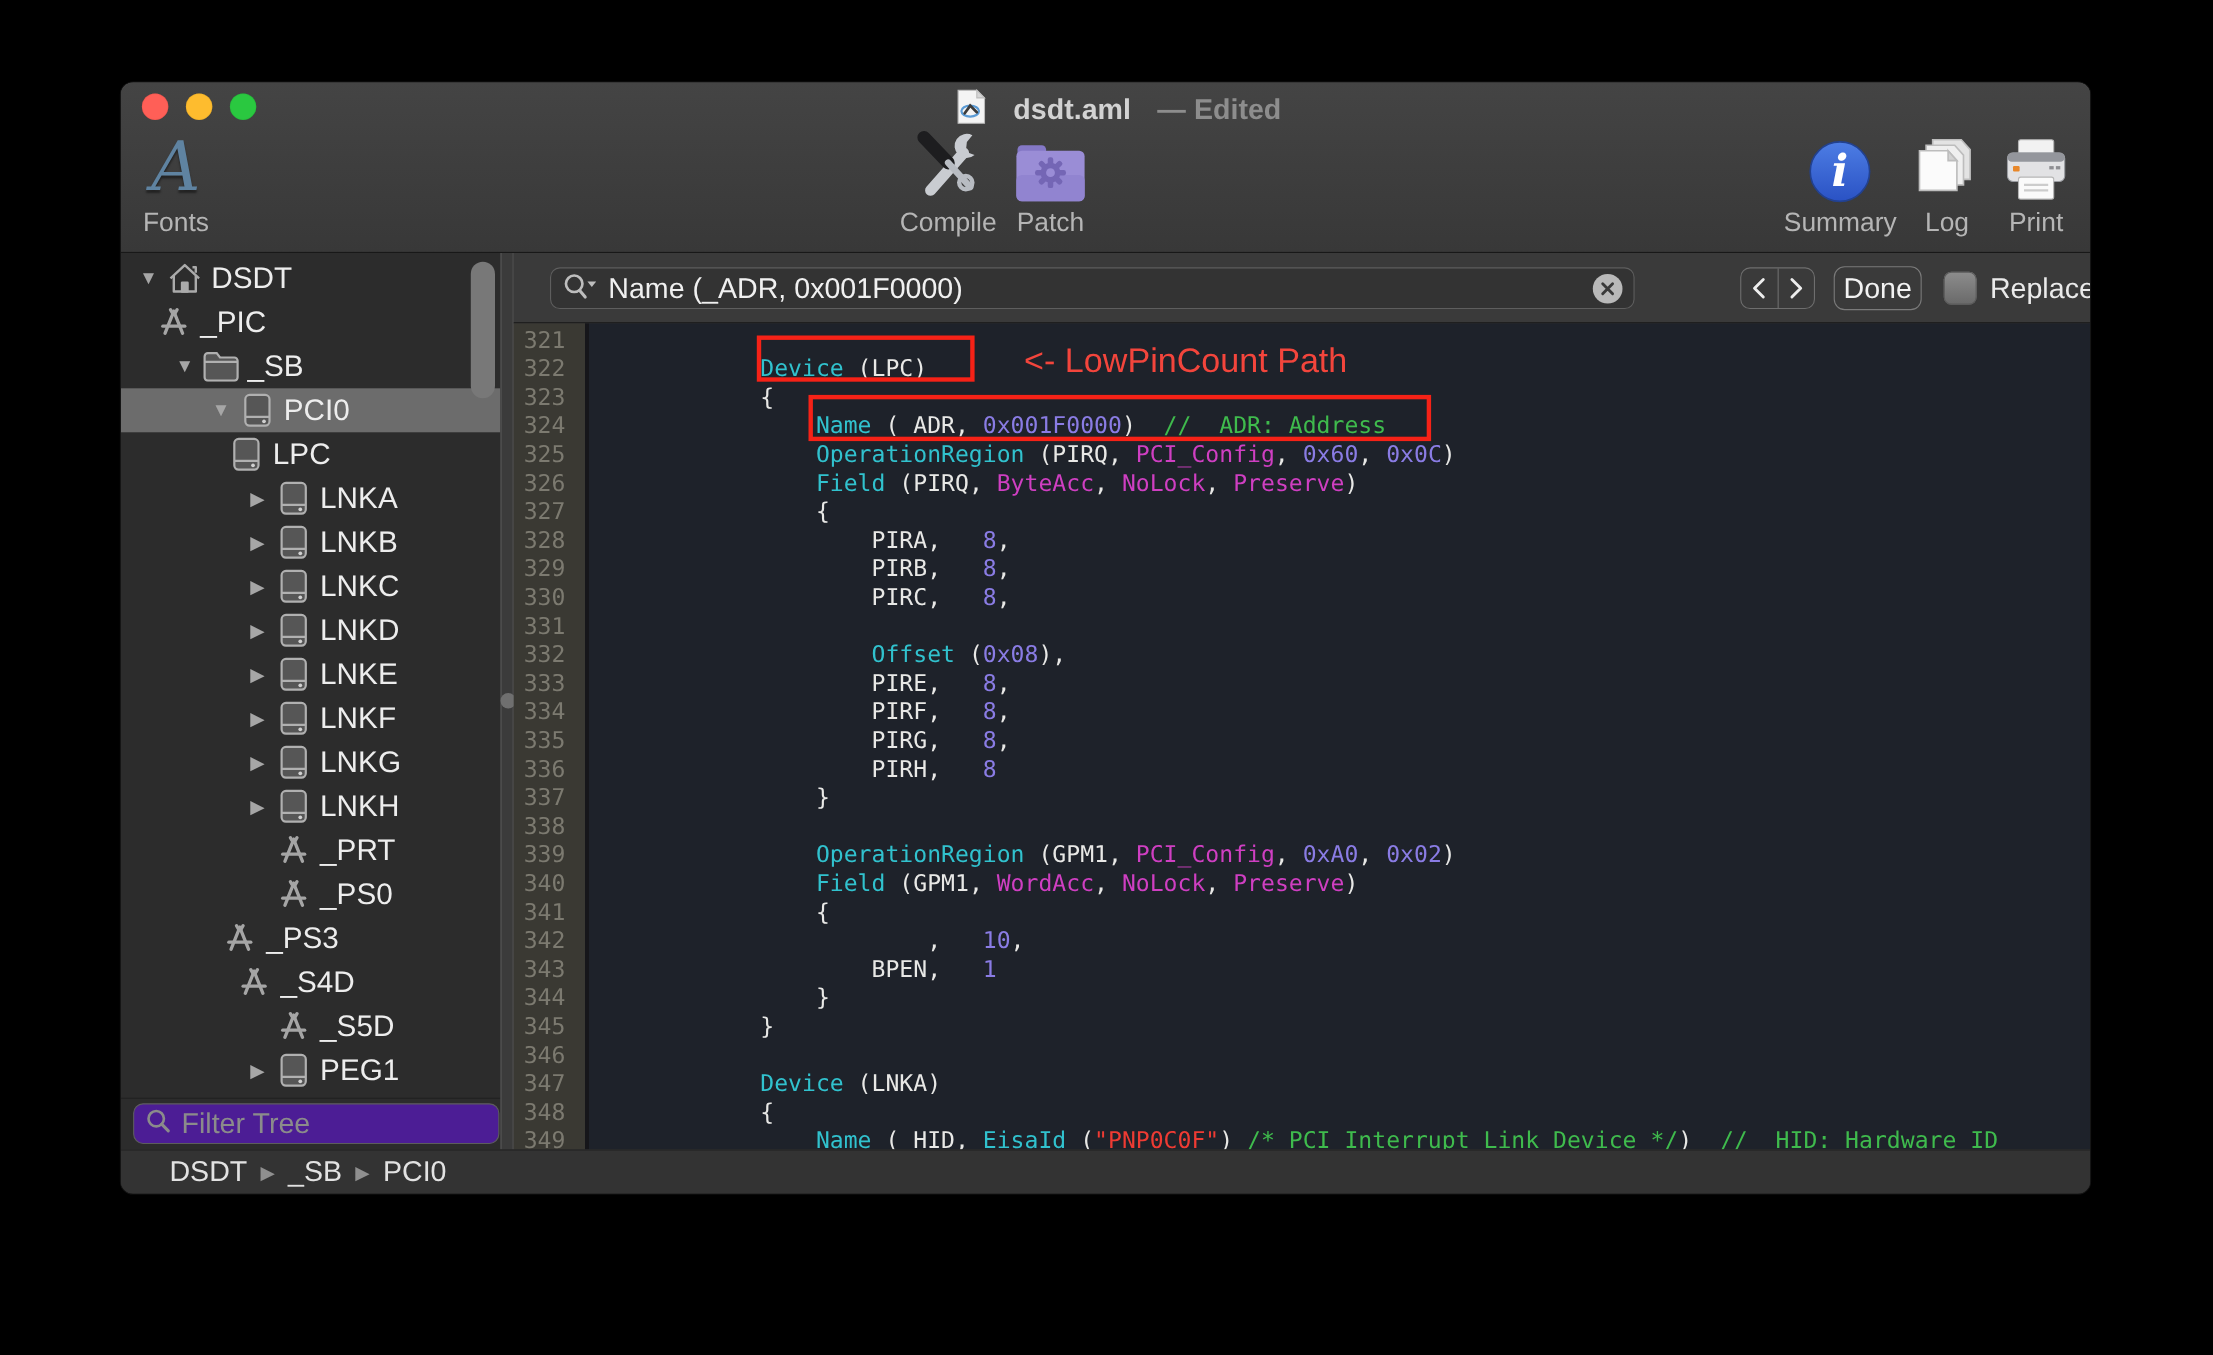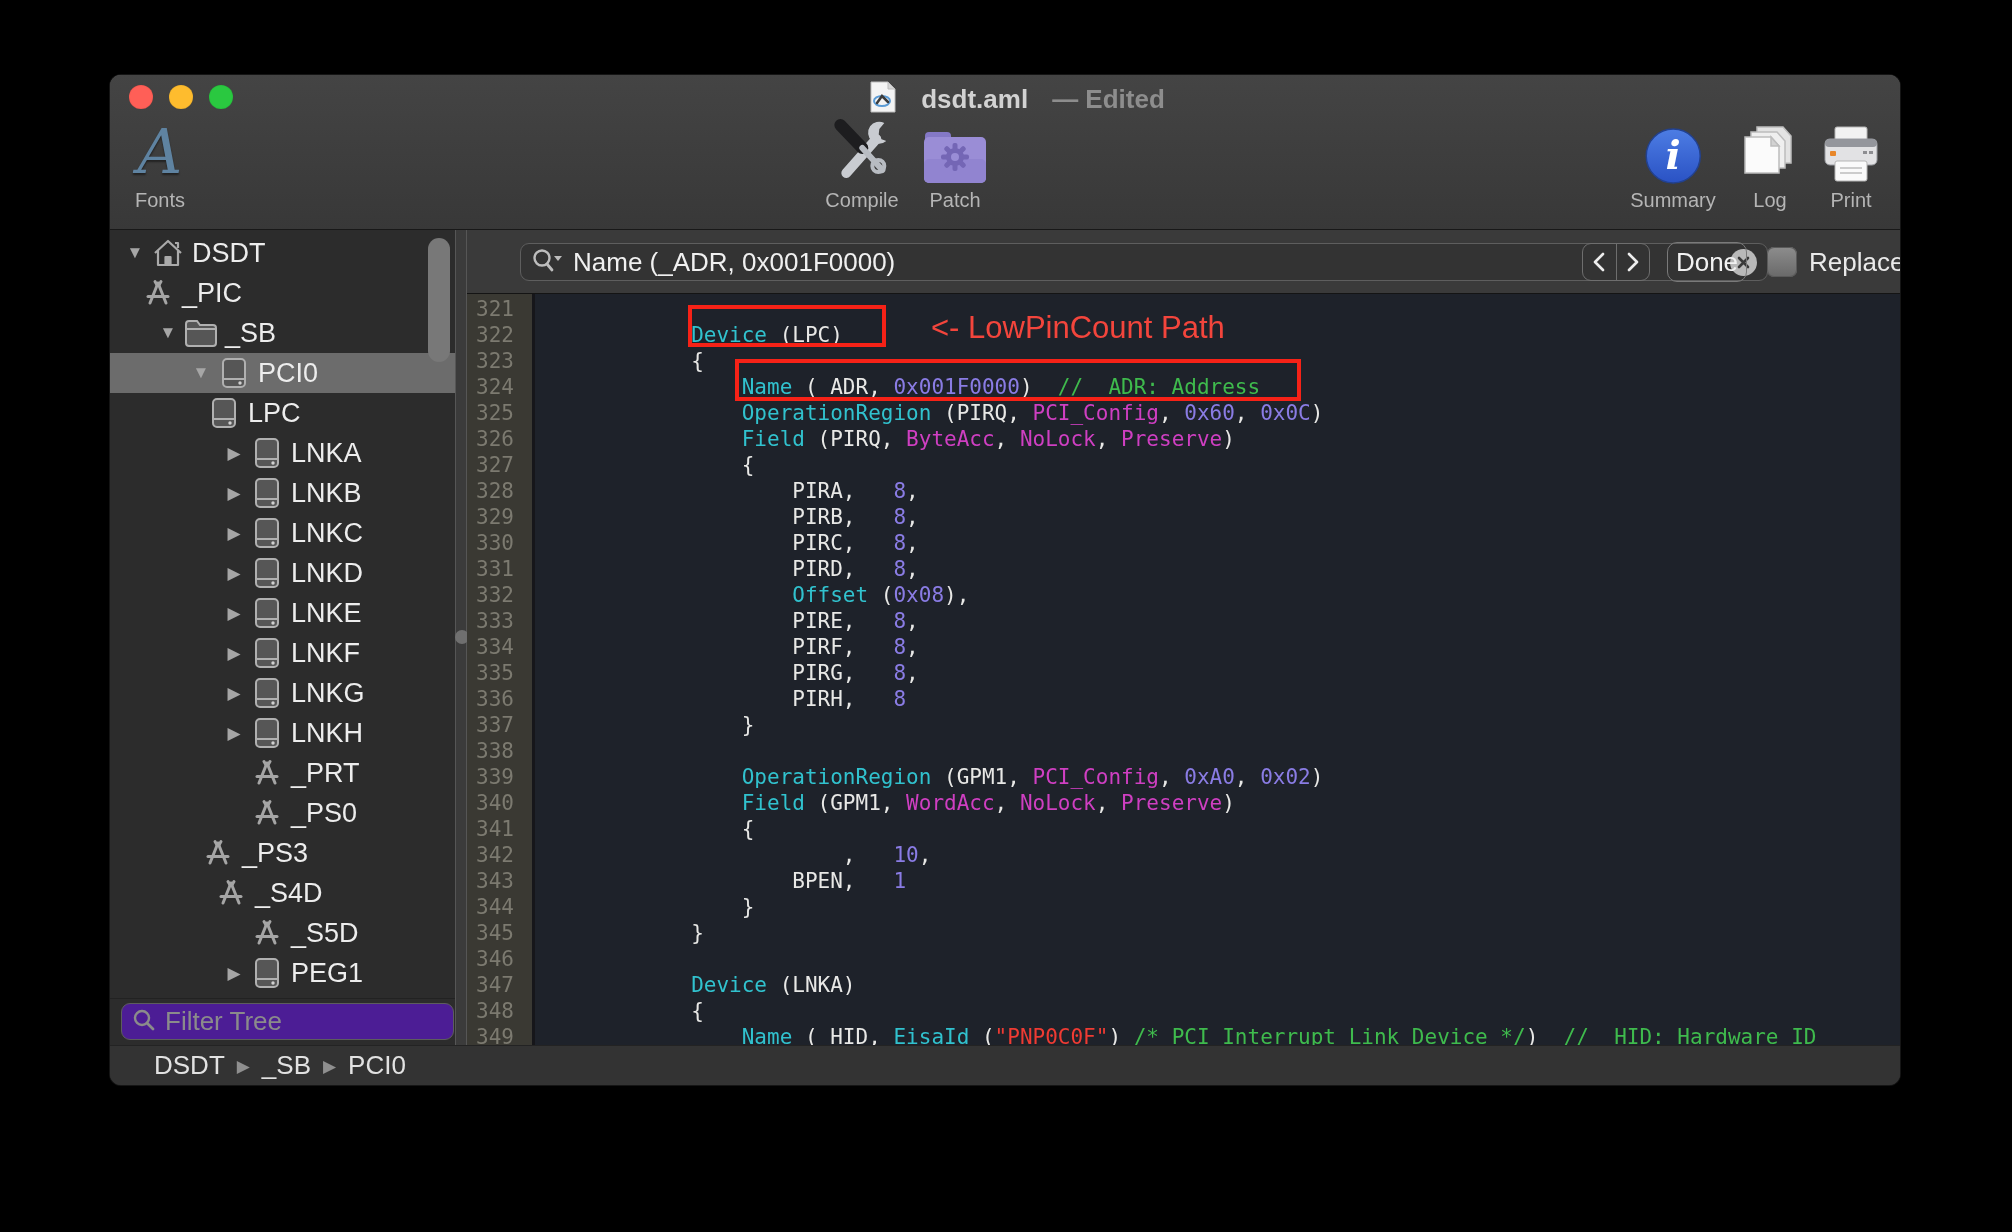--- a/index.html
+++ b/index.html
@@ -17,21 +17,21 @@
           background:linear-gradient(#444444,#383838);border-bottom:1px solid #181818;}
   .tl{position:absolute;top:10px;width:24px;height:24px;border-radius:50%;}
   #tl-close{left:19px;background:#ff5f57;box-shadow:inset 0 0 1px #c1453e;}
   #tl-min{left:59px;background:#febc2e;box-shadow:inset 0 0 1px #c09026;}
   #tl-zoom{left:99px;background:#2ac840;box-shadow:inset 0 0 1px #1e9930;}
   #titlebar{position:absolute;left:0;right:0;top:8px;height:32px;display:flex;align-items:center;justify-content:center;gap:24px;margin-left:24px;}
   #title-file{font-size:26px;color:#d2d2d2;font-weight:bold;}
   #title-status{font-size:26px;color:#8d8d8d;font-weight:bold;}
   .tb-item{position:absolute;top:38px;display:flex;flex-direction:column;align-items:center;transform:translateX(-50%);}
   .tb-icon{height:72px;display:flex;align-items:flex-end;justify-content:center;}
-  .tb-label{margin-top:4px;font-size:20px;color:#b5b5b5;}
+  .tb-label{margin-top:4px;font-size:24px;color:#b5b5b5;}
   #fonts-glyph{font-family:"DejaVu Serif","Liberation Serif",serif;font-style:italic;font-size:62px;line-height:66px;color:#5f83a1;text-shadow:0 2px 2px rgba(0,0,0,.45);}
 
   
   #sidebar{position:absolute;left:0;top:155px;width:345px;bottom:40px;background:#2c2c2c;}
   #tree{position:absolute;left:0;top:0;right:0;bottom:47px;overflow:hidden;}
   .trow{position:relative;height:40px;display:flex;align-items:center;color:#ededed;font-size:27px;}
   .trow.sel{background:#6c6c6c;}
   .disc{width:30px;text-align:center;font-size:17px;color:#a6a6a6;flex:0 0 30px;}
   .ticon{width:36px;flex:0 0 36px;display:flex;align-items:center;justify-content:center;}
   .tlabel{margin-left:6px;white-space:nowrap;}
@@ -40,22 +40,22 @@
   #filter-field{position:absolute;left:11px;top:4px;width:333px;height:37px;border:1px solid #5d5d5d;border-radius:9px;
                 background:#4c1d95;display:flex;align-items:center;padding:0 10px;gap:9px;}
   #filter-ph{color:#8b8b8b;font-size:26px;}
 
   #splitter{position:absolute;left:345px;top:155px;width:12px;bottom:40px;background:#3b3b3b;
             border-left:1px solid #565656;border-right:1px solid #565656;}
   #split-dot{position:absolute;left:1px;top:400px;width:14px;height:14px;margin-left:-2px;border-radius:50%;background:#6f6f6f;}
 
   #editor{position:absolute;left:357px;top:155px;right:0;bottom:40px;}
   #findbar{position:absolute;left:0;right:0;top:0;height:64px;background:#3a3a3a;border-bottom:1px solid #141414;}
-  #search-field{position:absolute;left:33px;top:13px;width:1248px;height:38px;border:1px solid #5e5e5e;border-radius:9px;
-                background:#333333;display:flex;align-items:center;padding:0 10px;margin-left:20px;}
+  #search-field{position:absolute;left:33px;top:13px;width:986px;height:38px;border:1px solid #5e5e5e;border-radius:9px;
+                background:#333333;display:flex;align-items:center;padding:0 10px;}
   #search-text{color:#f0f0f0;font-size:26px;margin-left:10px;flex:1;white-space:nowrap;overflow:hidden;}
   #clear-btn{width:27px;height:27px;border-radius:50%;background:#b9b9b9;display:flex;align-items:center;justify-content:center;}
   #navseg{position:absolute;left:1115px;top:13px;width:68px;height:38px;border:1.5px solid #6e6e6e;border-radius:9px;display:flex;}
   .navcell{flex:1;display:flex;align-items:center;justify-content:center;}
   #nav-prev{border-right:1px solid #6e6e6e;}
   #done-btn{position:absolute;left:1200px;top:12px;width:80px;height:40px;border:1.5px solid #7a7a7a;border-radius:10px;
             color:#f2f2f2;font-size:26px;display:flex;align-items:center;justify-content:center;}
   #replace-cb{position:absolute;left:1300px;top:17px;width:30px;height:30px;border-radius:7px;
               background:linear-gradient(#8d8d8d,#696969);box-shadow:inset 0 0 0 1px #5a5a5a;}
   #replace-label{position:absolute;left:1342px;top:17px;font-size:26px;color:#eaeaea;}
@@ -506,21 +506,20 @@
             <div class="cline">
               <span class="lnum">329</span>
               <span class="lcode"><span class="seg-p">                PIRB,   </span><span class="seg-n">8</span><span class="seg-p">,</span></span>
             </div>
             <div class="cline">
               <span class="lnum">330</span>
               <span class="lcode"><span class="seg-p">                PIRC,   </span><span class="seg-n">8</span><span class="seg-p">,</span></span>
             </div>
             <div class="cline">
               <span class="lnum">331</span>
-              <span class="lcode"><span class="seg-p">                PIRD,   </span><span class="seg-n">8</span><span class="seg-p">,</span></span>
             </div>
             <div class="cline">
               <span class="lnum">332</span>
               <span class="lcode"><span class="seg-p">                </span><span class="seg-k">Offset</span><span class="seg-p"> (</span><span class="seg-n">0x08</span><span class="seg-p">),</span></span>
             </div>
             <div class="cline">
               <span class="lnum">333</span>
               <span class="lcode"><span class="seg-p">                PIRE,   </span><span class="seg-n">8</span><span class="seg-p">,</span></span>
             </div>
             <div class="cline">

